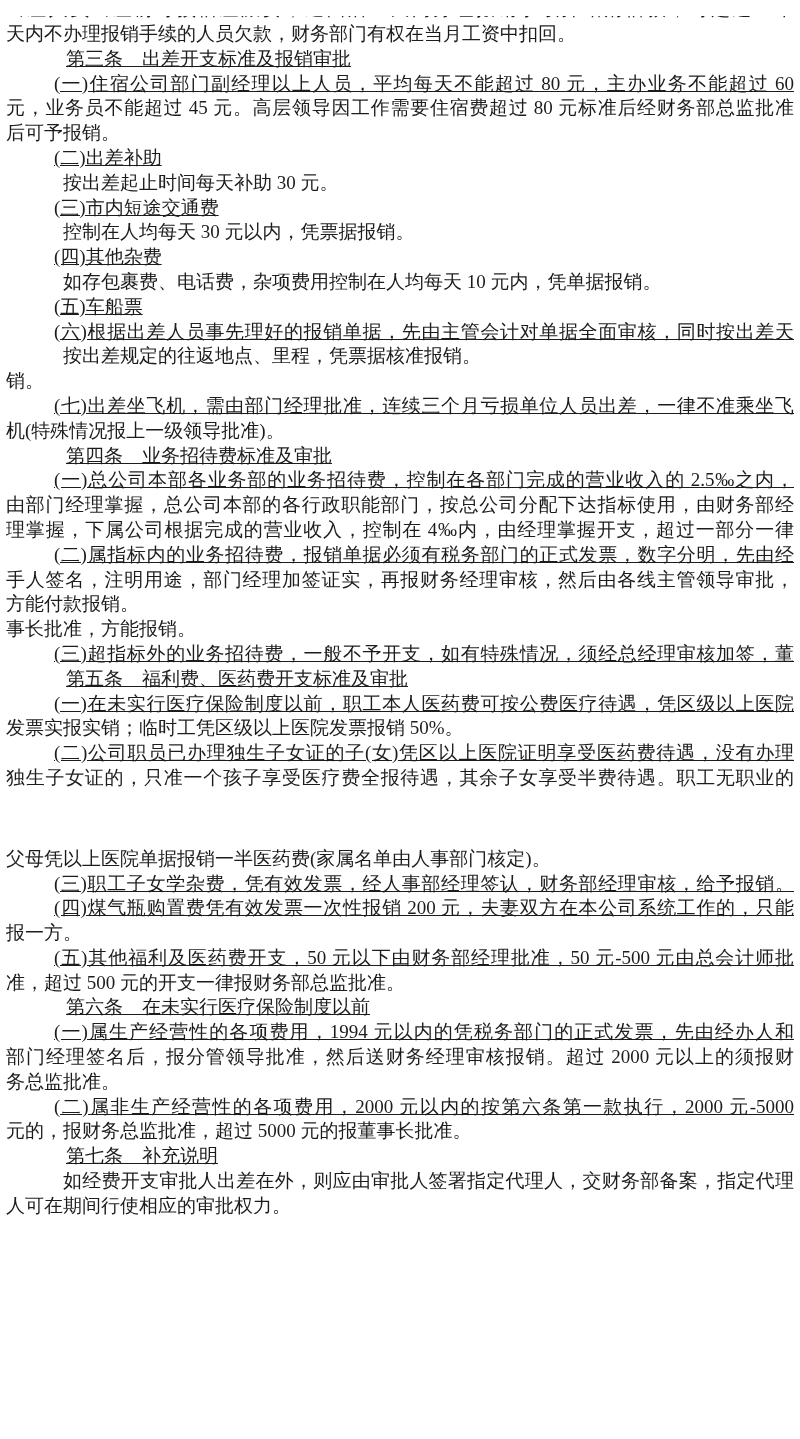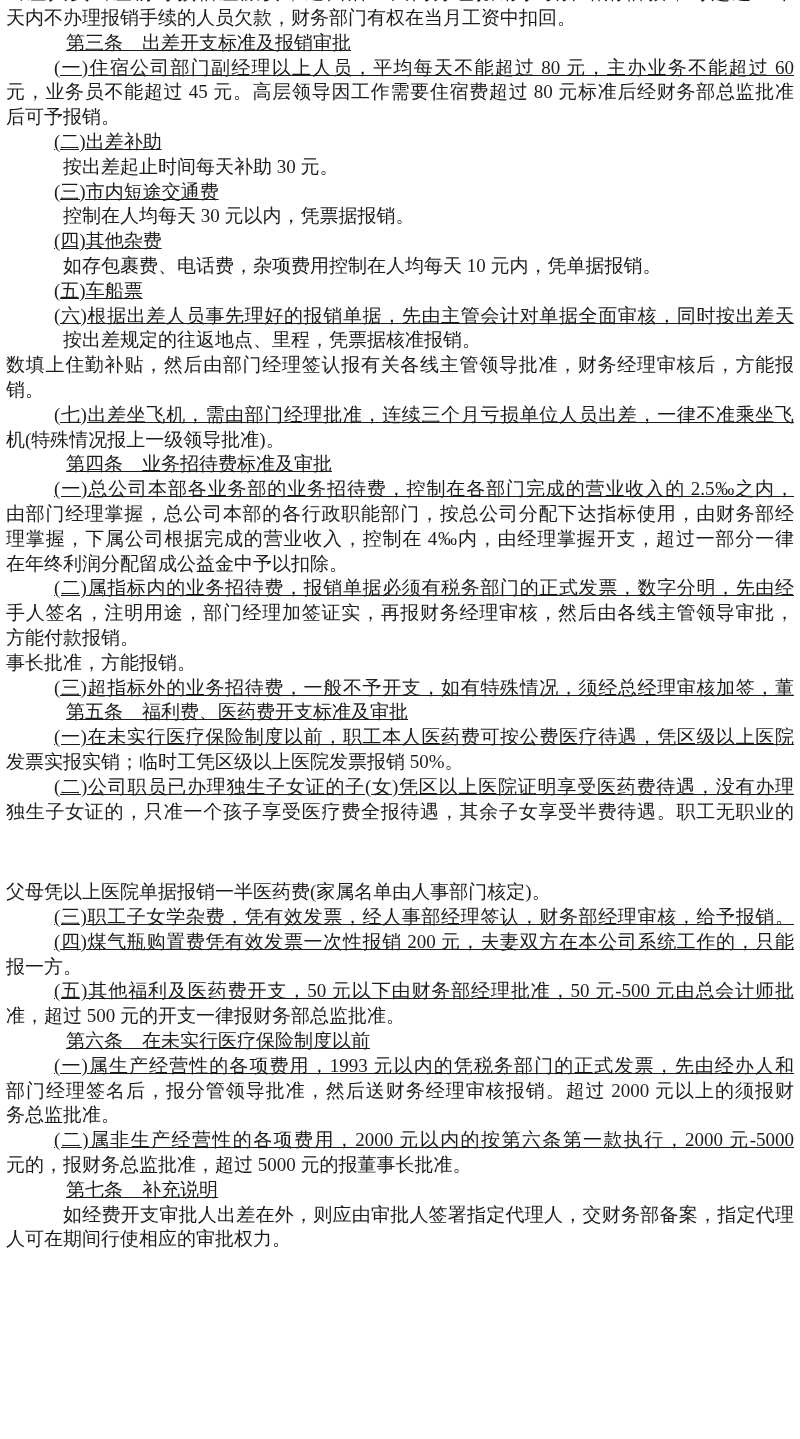--- a/index.html
+++ b/index.html
@@ -10,21 +10,21 @@
   body {
     width: 800px;
     height: 1439px;
     overflow: hidden;
     font-family: "Liberation Serif", "DejaVu Serif", serif;
     font-size: 19px;
     line-height: 24.8px;
     color: #1c1c1c;
   }
   .doc {
-    padding: 0 6px;
+    padding: 16px 6px;
     width: 788px;
   }
   
   .clip {
     height: 6px;
     overflow: hidden;
   }
   .clip > div {
     margin-top: -19px;
     text-align: justify;
@@ -67,50 +67,48 @@
   <div class="ln c">后可予报销。</div>
   <div class="ln p">(二)出差补助</div>
   <div class="ln q">按出差起止时间每天补助 30 元。</div>
   <div class="ln p">(三)市内短途交通费</div>
   <div class="ln q">控制在人均每天 30 元以内，凭票据报销。</div>
   <div class="ln p">(四)其他杂费</div>
   <div class="ln q">如存包裹费、电话费，杂项费用控制在人均每天 10 元内，凭单据报销。</div>
   <div class="ln p">(五)车船票</div>
   <div class="ln p f">(六)根据出差人员事先理好的报销单据，先由主管会计对单据全面审核，同时按出差天</div>
   <div class="ln q">按出差规定的往返地点、里程，凭票据核准报销。</div>
-  <div class="ln c f">数填上住勤补贴，然后由部门经理签认报有关各线主管领导批准，财务经理审核后，方能报</div>
   <div class="ln c">销。</div>
   <div class="ln p f">(七)出差坐飞机，需由部门经理批准，连续三个月亏损单位人员出差，一律不准乘坐飞</div>
   <div class="ln c">机(特殊情况报上一级领导批准)。</div>
   <div class="ln h">第四条　业务招待费标准及审批</div>
   <div class="ln p f">(一)总公司本部各业务部的业务招待费，控制在各部门完成的营业收入的 2.5‰之内，</div>
   <div class="ln c f">由部门经理掌握，总公司本部的各行政职能部门，按总公司分配下达指标使用，由财务部经</div>
   <div class="ln c f">理掌握，下属公司根据完成的营业收入，控制在 4‰内，由经理掌握开支，超过一部分一律</div>
-  <div class="ln c">在年终利润分配留成公益金中予以扣除。</div>
   <div class="ln p f">(二)属指标内的业务招待费，报销单据必须有税务部门的正式发票，数字分明，先由经</div>
   <div class="ln c f">手人签名，注明用途，部门经理加签证实，再报财务经理审核，然后由各线主管领导审批，</div>
   <div class="ln c">方能付款报销。</div>
   <div class="ln c">事长批准，方能报销。</div>
   <div class="ln p f">(三)超指标外的业务招待费，一般不予开支，如有特殊情况，须经总经理审核加签，董</div>
   <div class="ln h">第五条　福利费、医药费开支标准及审批</div>
   <div class="ln p f">(一)在未实行医疗保险制度以前，职工本人医药费可按公费医疗待遇，凭区级以上医院</div>
   <div class="ln c">发票实报实销；临时工凭区级以上医院发票报销 50%。</div>
   <div class="ln p f">(二)公司职员已办理独生子女证的子(女)凭区以上医院证明享受医药费待遇，没有办理</div>
   <div class="ln c f">独生子女证的，只准一个孩子享受医疗费全报待遇，其余子女享受半费待遇。职工无职业的</div>
 
   <div class="gap"></div>
 
   <div class="ln c">父母凭以上医院单据报销一半医药费(家属名单由人事部门核定)。</div>
   <div class="ln p f">(三)职工子女学杂费，凭有效发票，经人事部经理签认，财务部经理审核，给予报销。</div>
   <div class="ln p f">(四)煤气瓶购置费凭有效发票一次性报销 200 元，夫妻双方在本公司系统工作的，只能</div>
   <div class="ln c">报一方。</div>
   <div class="ln p f">(五)其他福利及医药费开支，50 元以下由财务部经理批准，50 元-500 元由总会计师批</div>
   <div class="ln c">准，超过 500 元的开支一律报财务部总监批准。</div>
   <div class="ln h">第六条　在未实行医疗保险制度以前</div>
-  <div class="ln p f">(一)属生产经营性的各项费用，1993 元以内的凭税务部门的正式发票，先由经办人和</div>
+  <div class="ln p f">(一)属生产经营性的各项费用，1994 元以内的凭税务部门的正式发票，先由经办人和</div>
   <div class="ln c f">部门经理签名后，报分管领导批准，然后送财务经理审核报销。超过 2000 元以上的须报财</div>
   <div class="ln c">务总监批准。</div>
   <div class="ln p f">(二)属非生产经营性的各项费用，2000 元以内的按第六条第一款执行，2000 元-5000</div>
   <div class="ln c">元的，报财务总监批准，超过 5000 元的报董事长批准。</div>
   <div class="ln h">第七条　补充说明</div>
   <div class="ln q f">如经费开支审批人出差在外，则应由审批人签署指定代理人，交财务部备案，指定代理</div>
   <div class="ln c">人可在期间行使相应的审批权力。</div>
 
 </div>
 

